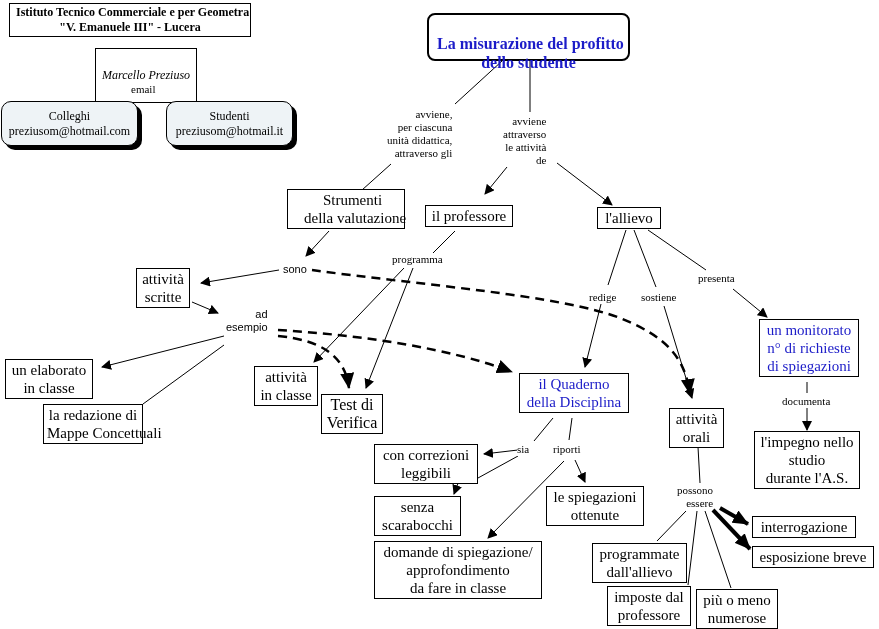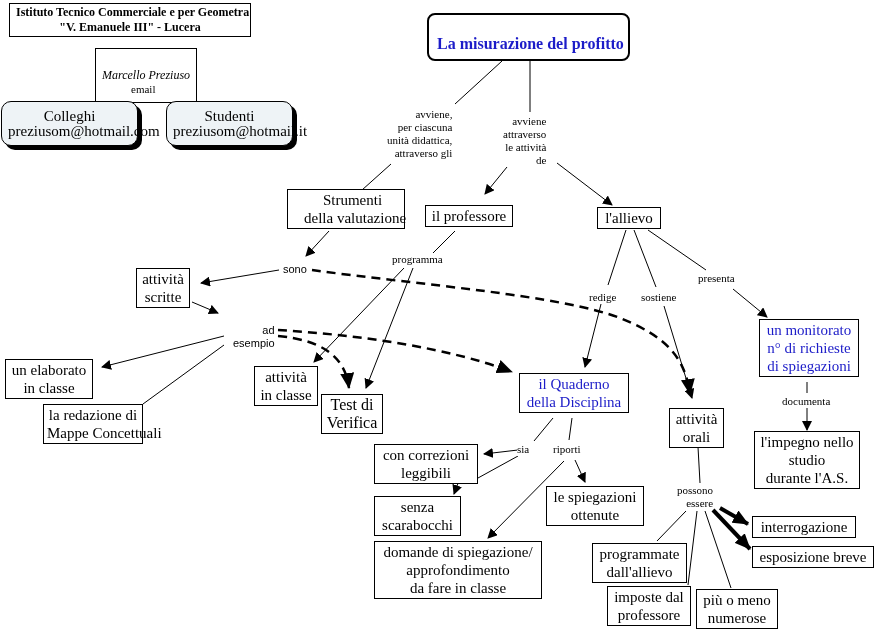--- a/index.html
+++ b/index.html
@@ -4,21 +4,21 @@
 <style>
   html, body { margin:0; padding:0; background:#ffffff; }
   body { width:879px; height:629px; position:relative; overflow:hidden; font-family:"Liberation Serif", serif; color:#000; }
   #edges { position:absolute; left:0; top:0; width:879px; height:629px; }
   .node { position:absolute; border:1.5px solid #000; background:#fff; text-align:center; box-sizing:border-box; font-size:15px; line-height:18px; padding:1px 3px; white-space:nowrap; }
   .node .ln { display:block; }
   .blue { color:#1c1cc8; }
   .title-node { border-radius:8px; font-weight:bold; font-size:16px; line-height:19px; color:#1c1cc8; border-width:2px; padding:19px 8px; }
   .school { font-weight:bold; font-size:12px; line-height:15px; padding:1px 6px; }
   .author { font-style:italic; font-size:12px; line-height:15px; padding:19px 6px; }
-  .contact { border-radius:10px; background:#eef3f6; font-size:15px; line-height:15px; padding:8px 6px; box-shadow:4px 4px 0 #000; border-width:1.5px; }
+  .contact { border-radius:10px; background:#eef3f6; font-size:12px; line-height:15px; padding:8px 6px; box-shadow:4px 4px 0 #000; border-width:1.5px; }
   .lbl { position:absolute; text-align:right; font-size:11px; line-height:13px; background:#fff; white-space:nowrap; }
   .lbl.sans { font-family:"Liberation Sans", sans-serif; }
   .lbl .ln { display:block; }
 </style>
 </head>
 <body>
 
 <svg id="edges" xmlns="http://www.w3.org/2000/svg">
   <defs>
     <marker id="arr" markerWidth="10" markerHeight="10" refX="9" refY="5" orient="auto" markerUnits="userSpaceOnUse">
@@ -92,37 +92,38 @@
   <span class="ln">Colleghi</span>
   <span class="ln">preziusom@hotmail.com</span>
 </div>
 <div class="node contact" style="left:166px;top:101px;width:127px;height:45px;padding-top:7px;">
   <span class="ln">Studenti</span>
   <span class="ln">preziusom@hotmail.it</span>
 </div>
 
 <div class="node title-node" style="left:427px;top:13px;width:203px;height:48px;">
   <span class="ln">La misurazione del profitto</span>
+  <span class="ln">dello studente</span>
 </div>
 
 <div class="lbl" style="left:387px;top:108px;">
   <span class="ln">avviene,</span>
   <span class="ln">per ciascuna</span>
   <span class="ln">unità didattica,</span>
   <span class="ln">attraverso gli</span>
 </div>
 <div class="lbl" style="left:503px;top:115px;">
   <span class="ln">avviene</span>
   <span class="ln">attraverso</span>
   <span class="ln">le attività</span>
   <span class="ln">de</span>
 </div>
 <div class="lbl sans" style="left:283px;top:263px;">sono</div>
 <div class="lbl" style="left:392px;top:253px;">programma</div>
-<div class="lbl sans" style="left:226px;top:324px;margin-left:7px;">
+<div class="lbl sans" style="left:226px;top:308px;">
   <span class="ln">ad</span>
   <span class="ln">esempio</span>
 </div>
 <div class="lbl" style="left:589px;top:291px;">redige</div>
 <div class="lbl" style="left:641px;top:291px;">sostiene</div>
 <div class="lbl" style="left:698px;top:272px;">presenta</div>
 <div class="lbl" style="left:782px;top:395px;">documenta</div>
 <div class="lbl" style="left:517px;top:443px;">sia</div>
 <div class="lbl" style="left:553px;top:443px;">riporti</div>
 <div class="lbl" style="left:677px;top:484px;">

